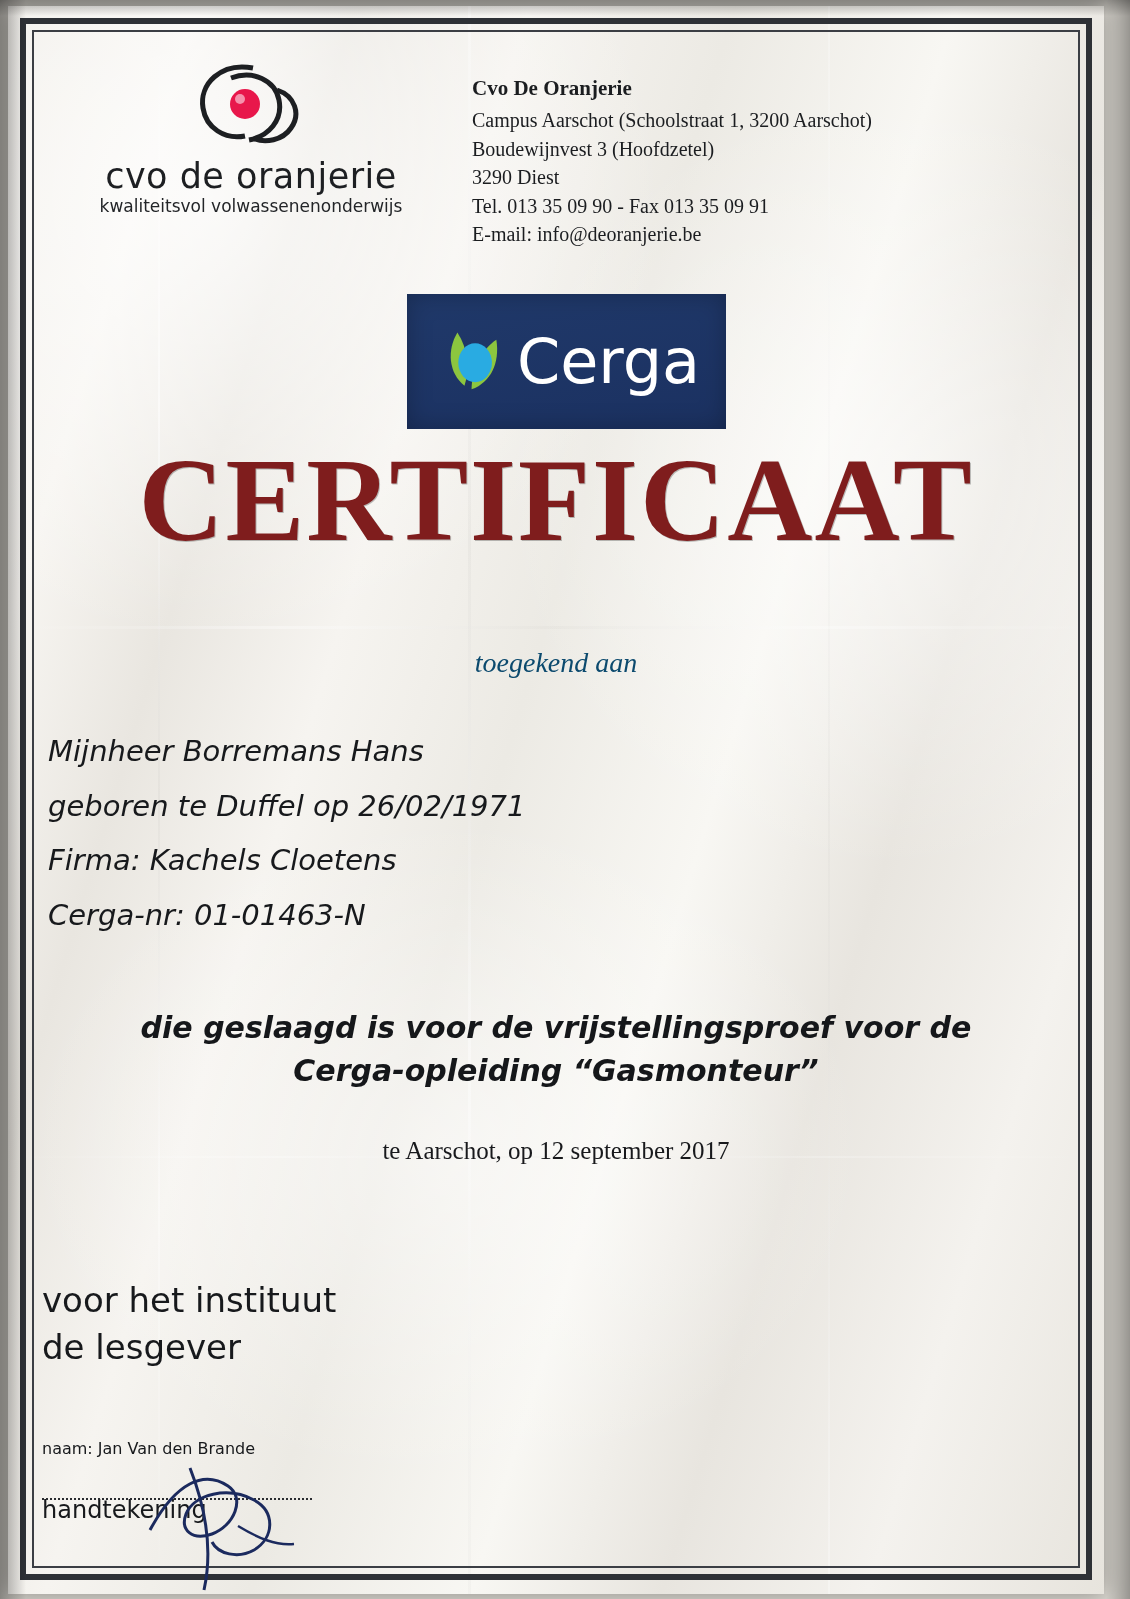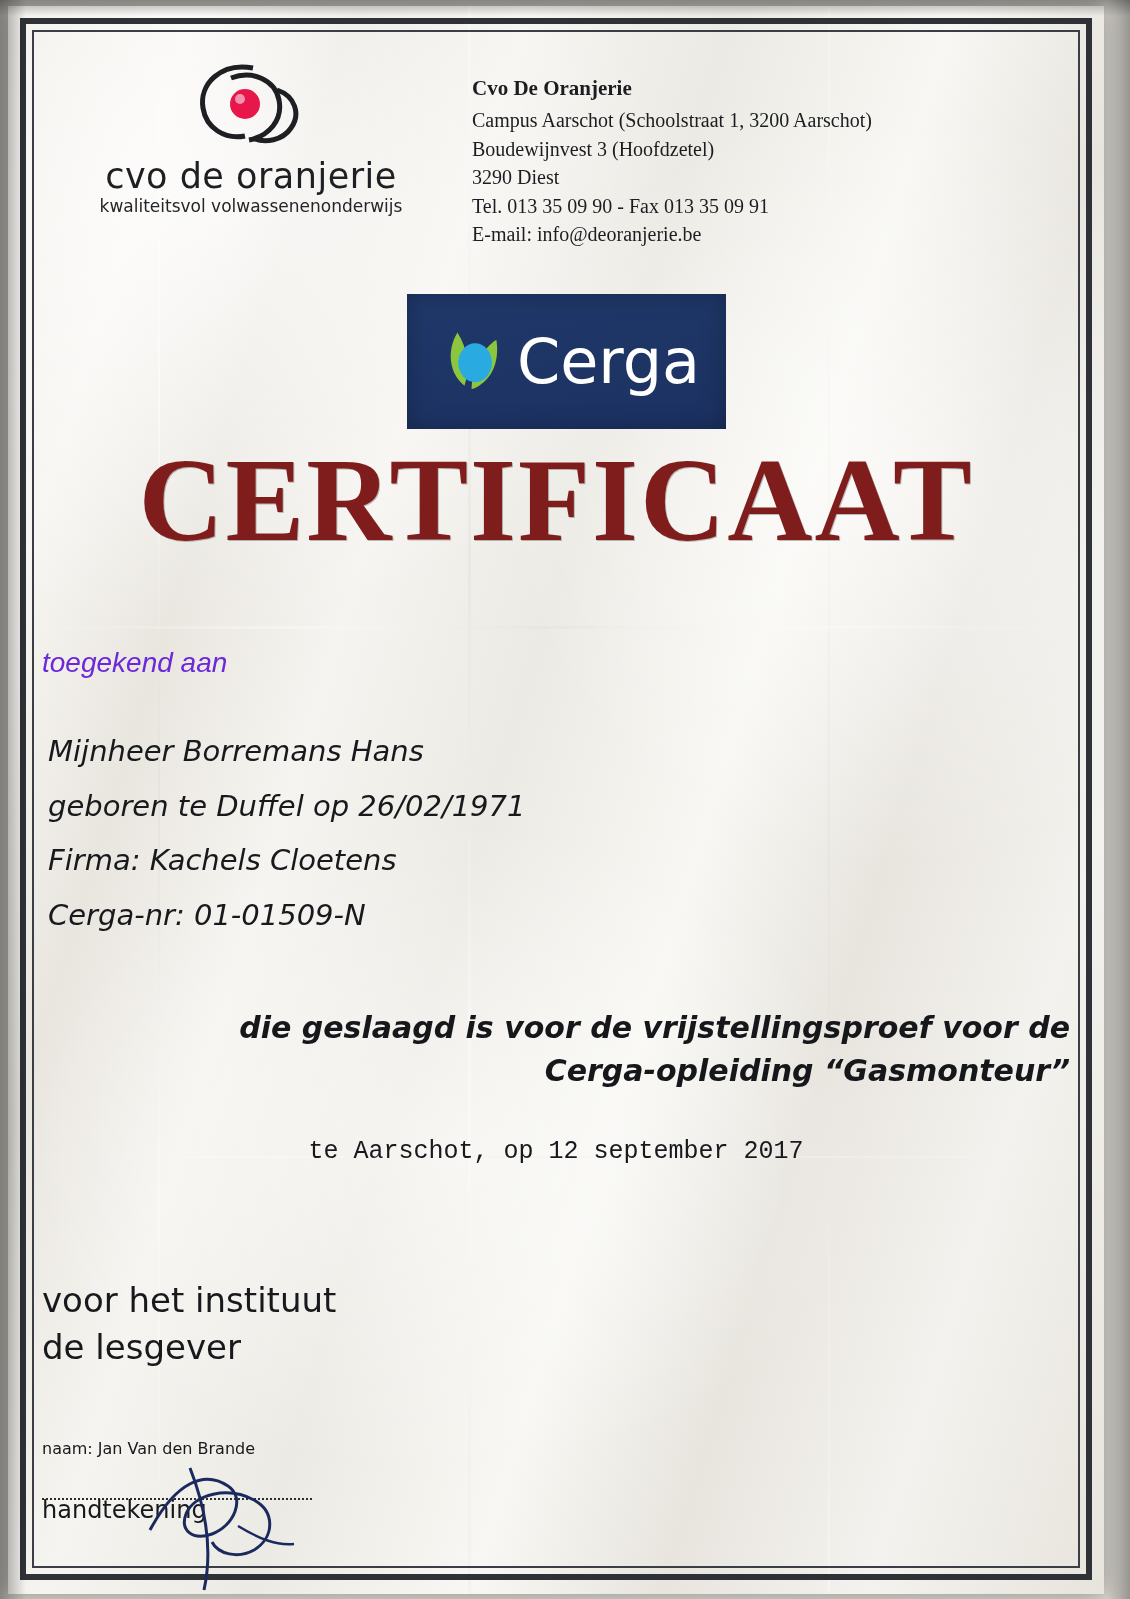--- a/index.html
+++ b/index.html
@@ -167,59 +167,60 @@
     line-height: 1;
     white-space: nowrap;
     text-shadow: 1px 1px 0 rgba(0,0,0,0.25);
   }
 
   .awarded-to {
     position: absolute;
     left: 0;
     top: 605px;
     width: 1028px;
-    font-family: Liberation Sans, sans-serif;
+    text-align: center;
+    font-family: Liberation Serif, serif;
     font-style: italic;
     font-size: 28px;
-    color: #6d28d9;
+    color: #0c4a6e;
   }
 
   .recipient {
     position: absolute;
     left: 6px;
     top: 682px;
     width: 900px;
     font-family: "DejaVu Sans", sans-serif;
     font-style: italic;
     font-size: 29px;
     line-height: 1.88;
     color: #17191c;
   }
 
   .statement {
     position: absolute;
     left: 0;
     top: 965px;
     width: 1028px;
-    text-align: right;
+    text-align: center;
     font-family: "DejaVu Sans", sans-serif;
     font-style: italic;
     font-weight: bold;
     font-size: 30px;
     line-height: 1.42;
     color: #15171a;
   }
 
   .place-date {
     position: absolute;
     left: 0;
     top: 1095px;
     width: 1028px;
     text-align: center;
-    font-family: Liberation Mono, monospace;
+    font-family: Liberation Serif, serif;
     font-size: 25px;
     color: #18191c;
   }
 
   .signature-block {
     position: absolute;
     left: 0;
     top: 1235px;
     width: 620px;
     font-family: "DejaVu Sans", sans-serif;
@@ -324,21 +325,21 @@
     </div>
 
     <div class="title">CERTIFICAAT</div>
 
     <div class="awarded-to">toegekend aan</div>
 
     <div class="recipient">
       <div>Mijnheer Borremans Hans</div>
       <div>geboren te Duffel op 26/02/1971</div>
       <div>Firma: Kachels Cloetens</div>
-      <div>Cerga-nr: 01-01509-N</div>
+      <div>Cerga-nr: 01-01463-N</div>
     </div>
 
     <div class="statement">
       <div>die geslaagd is voor de vrijstellingsproef voor de</div>
       <div>Cerga-opleiding “Gasmonteur”</div>
     </div>
 
     <div class="place-date">te Aarschot, op 12 september 2017</div>
 
     <div class="signature-block">

